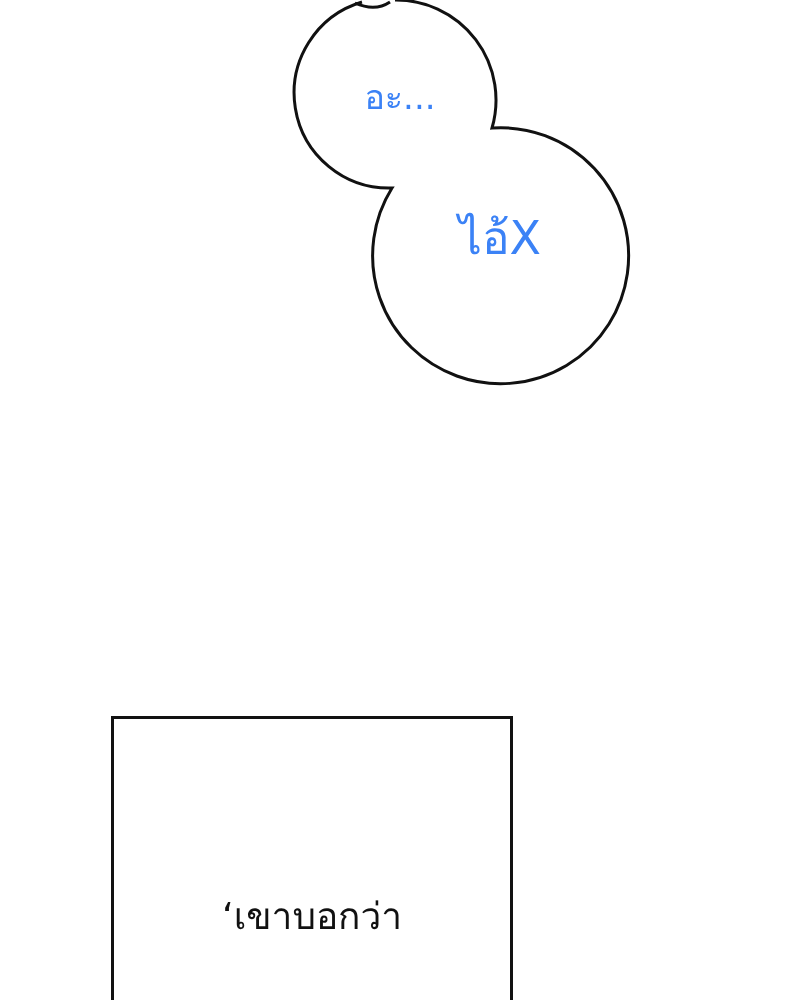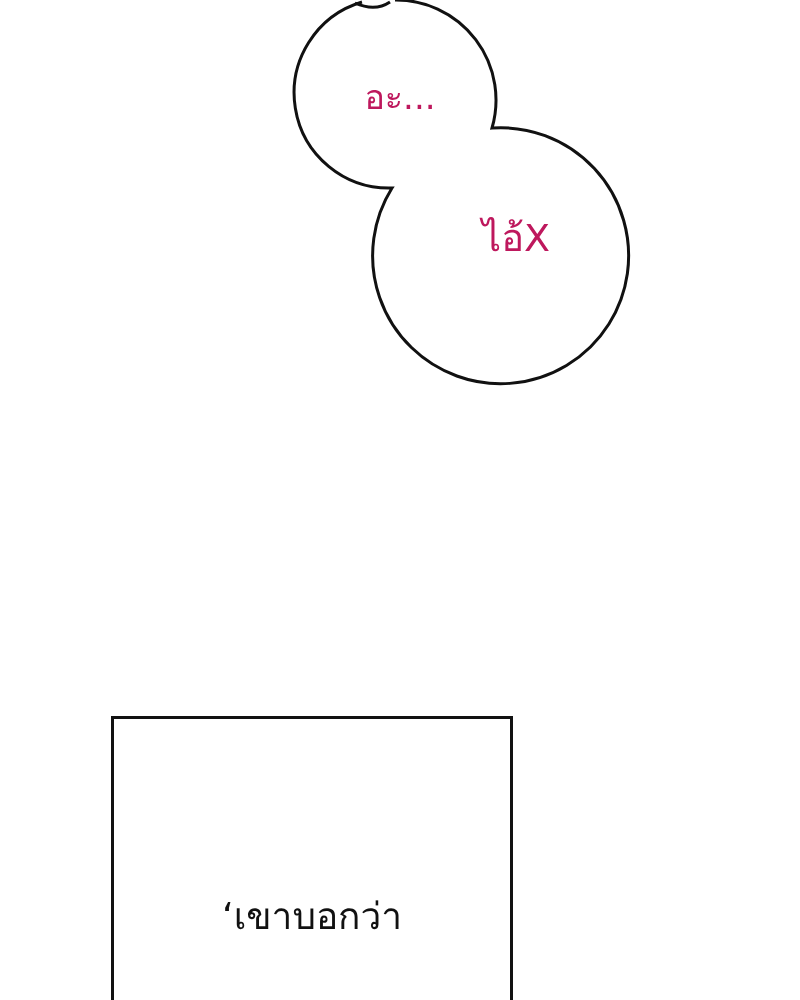--- a/index.html
+++ b/index.html
@@ -1,20 +1,20 @@
 <!DOCTYPE html>
 <html><head>
 <meta charset="utf-8">
 <style>
   html, body { margin: 0; padding: 0; background: #ffffff; }
   body { width: 800px; height: 1000px; position: relative; overflow: hidden; font-family: "DejaVu Sans", sans-serif; }
   .bubbles { position: absolute; left: 0; top: 0; width: 800px; height: 400px; }
-  .bubble-text { position: absolute; color: #be185d; text-align: center; }
+  .bubble-text { position: absolute; color: #3b82f6; text-align: center; }
   .t1 { left: 330px; top: 70px; width: 140px; font-size: 34px; }
-  .t2 { left: 436px; top: 212px; width: 160px; font-size: 38px; line-height: 52px; }
+  .t2 { left: 420px; top: 212px; width: 160px; font-size: 46px; line-height: 52px; }
   .caption-box { position: absolute; left: 111px; top: 716px; width: 396px; height: 300px; border: 3px solid #111; border-bottom: none; background: #fff; }
   .caption-text { position: absolute; left: 0; right: 0; top: 114px; text-align: center; font-size: 37px; line-height: 56px; color: #111; white-space: pre-line; }
 </style>
 </head>
 <body>
 
 <svg class="bubbles" viewBox="0 0 800 400">
   <path d="M395,0 A100,100 0 0 1 492,128 A128,128 0 1 1 392,188 A95,95 0 0 1 362,2" fill="#fff" stroke="#111" stroke-width="3"></path>
   <path d="M355,3 Q375,12 390,2" fill="none" stroke="#111" stroke-width="3"></path>
 </svg>

